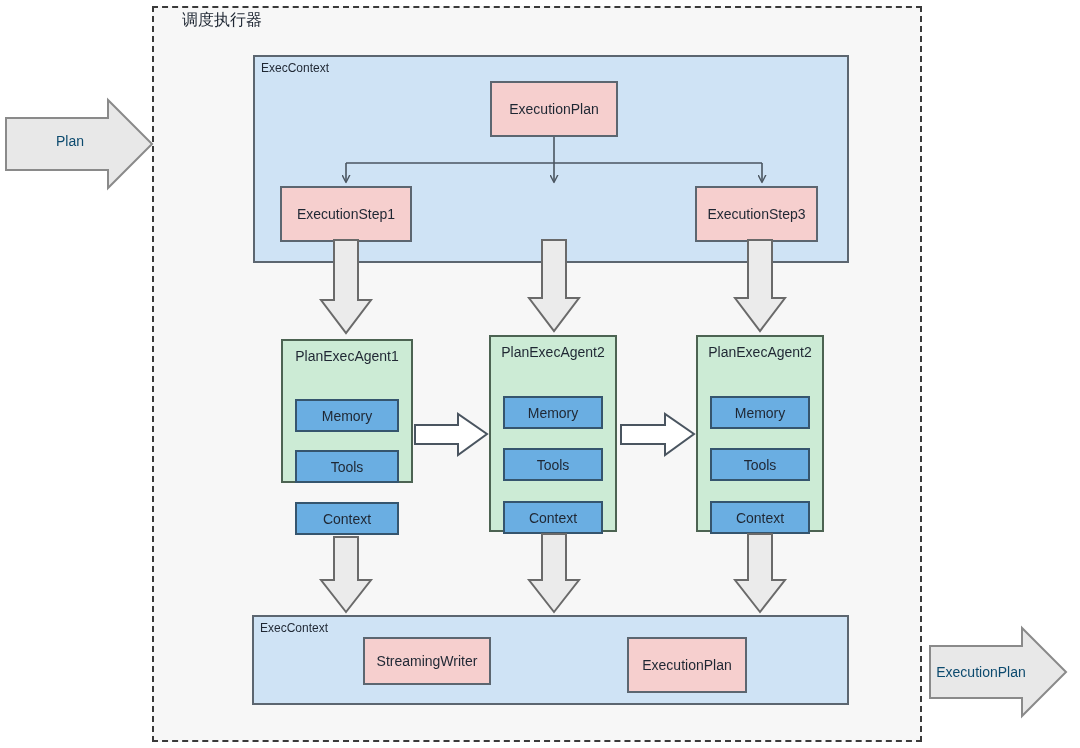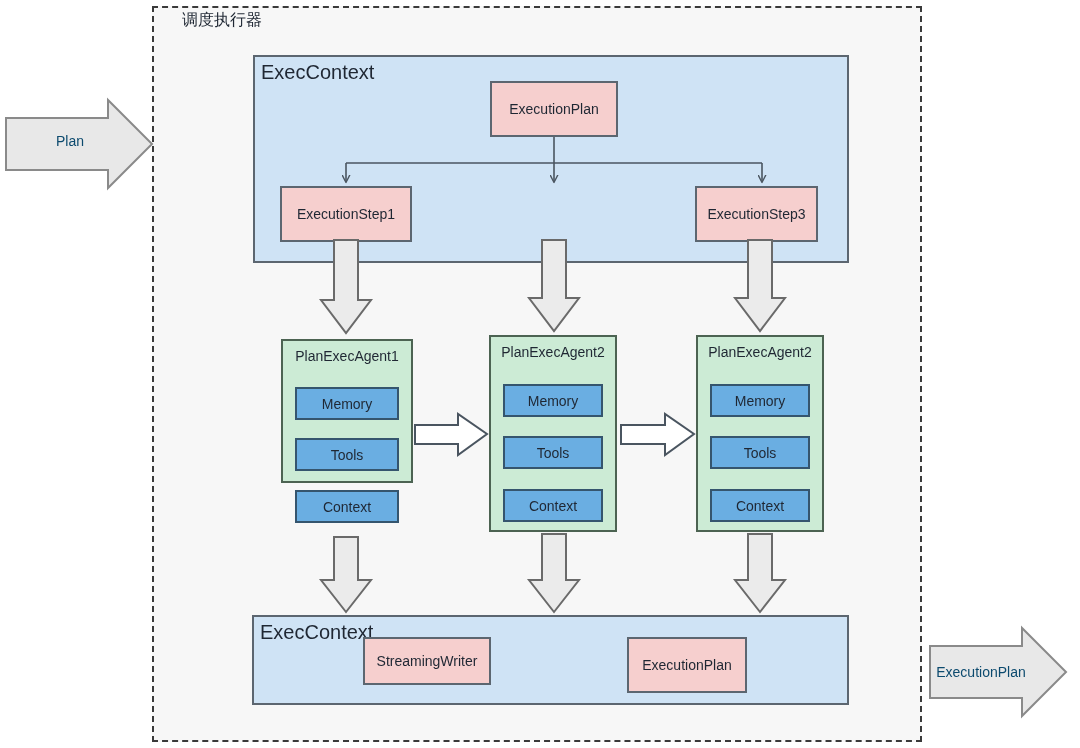--- a/index.html
+++ b/index.html
@@ -36,40 +36,40 @@
     position:absolute;
     background:#cfe3f5;
     border:2px solid #5c6670;
     box-sizing:border-box;
   }
   .exec-ctx-top{left:253px;top:55px;width:596px;height:208px;}
   .exec-ctx-bottom{left:252px;top:615px;width:597px;height:90px;}
   .exec-ctx-label{
     position:absolute;
     left:6px;top:4px;
-    font-size:20px;
+    font-size:12px;
     color:#1f2733;
     white-space:nowrap;
   }
 
   
   .node{
     position:absolute;
     box-sizing:border-box;
     display:flex;
     align-items:center;
     justify-content:center;
     font-size:14px;
     color:#1f2733;
     text-align:center;
     white-space:nowrap;
   }
   .node-pink{background:#f6cfce;border:2px solid #5c6670;}
   .node-green{background:#ccebd5;border:2px solid #4c6352;align-items:flex-start;}
-  .node-blue{background:#6aaee2;border:2px solid #35556e;}
+  .node-blue{background:#6aaee2;border:2px solid #35556e;margin-top:12px;}
 
   .agent-title{
     position:absolute;
     left:0;right:0;top:7px;
     text-align:center;
     font-size:14px;
     color:#1f2733;
   }
 
   

